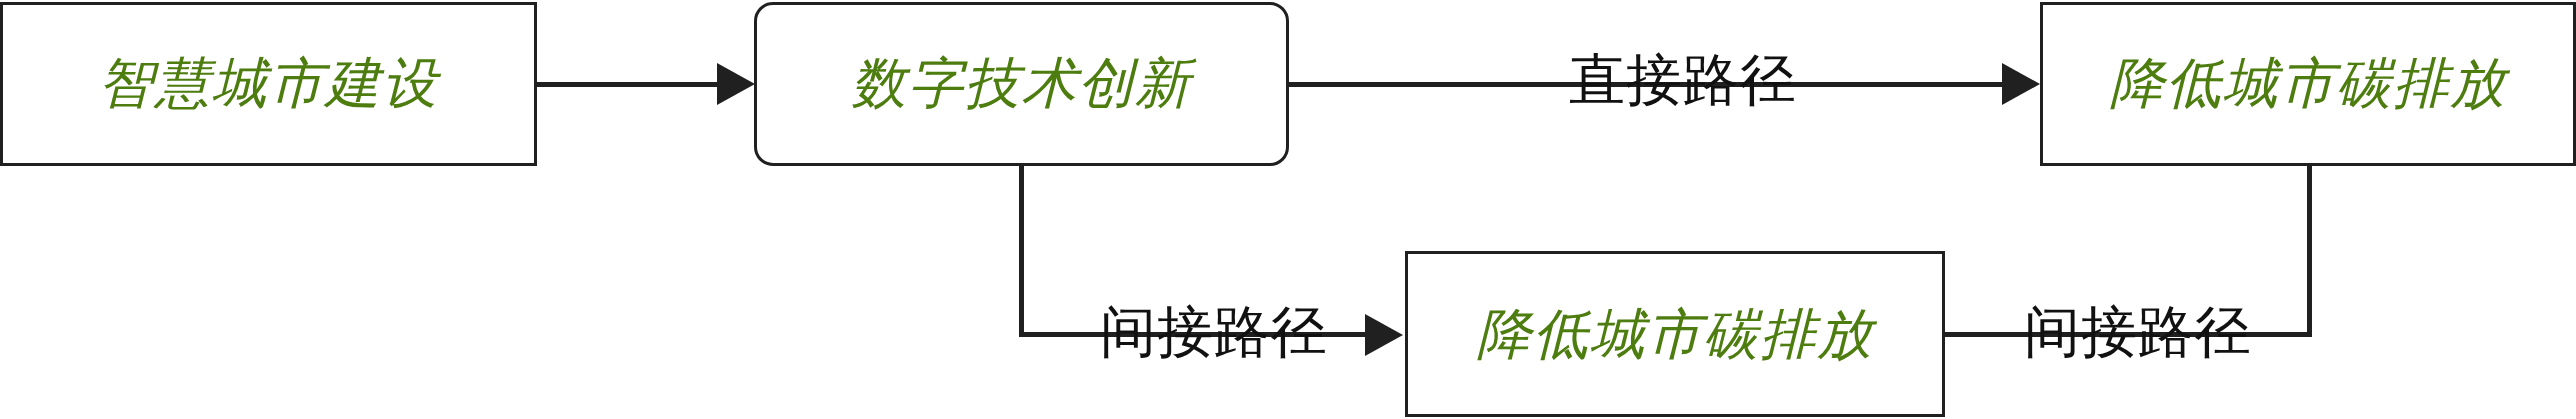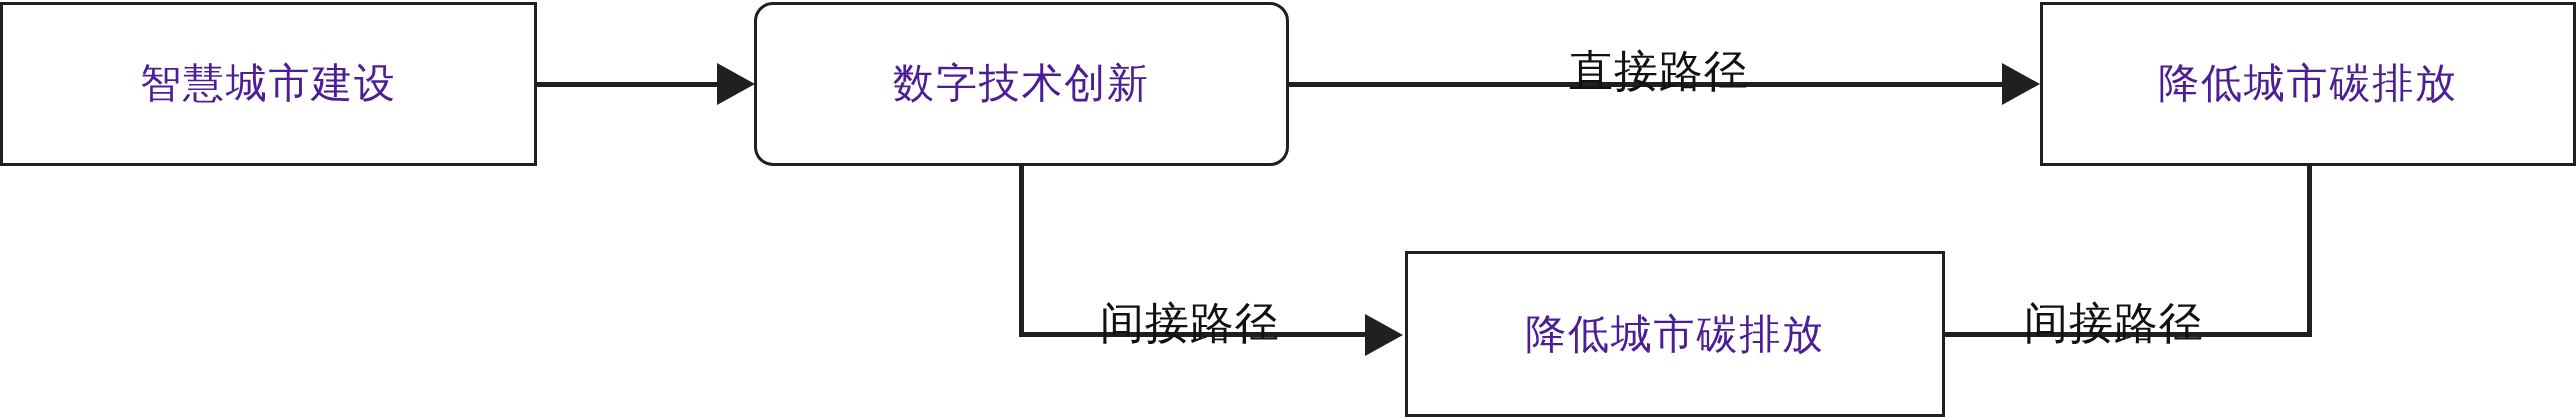--- a/index.html
+++ b/index.html
@@ -19,26 +19,27 @@
     position: absolute;
     box-sizing: border-box;
     border: 3.7px solid #202020;
     background: #ffffff;
     display: flex;
     align-items: center;
     justify-content: center;
     z-index: 3;
   }
   .node-label {
-    font-size: 41px;
+    font-size: 55px;
     line-height: 1;
-    color: #4c1d95;
+    color: #4d7c0f;
     letter-spacing: 1.8px;
     white-space: nowrap;
     font-family: "DejaVu Serif", "Liberation Serif", serif;
+    font-style: italic;
   }
   .edge-line-h {
     position: absolute;
     height: 4.6px;
     background: #202020;
     z-index: 1;
   }
   .edge-line-v {
     position: absolute;
     width: 4.6px;
@@ -58,28 +59,28 @@
     position: absolute;
     width: 0;
     height: 0;
     border-left: 21px solid transparent;
     border-right: 21px solid transparent;
     border-bottom: 38px solid #202020;
     z-index: 2;
   }
   .edge-label {
     position: absolute;
-    font-size: 44px;
+    font-size: 56px;
     line-height: 1;
     color: #111111;
     letter-spacing: 0.9px;
     white-space: nowrap;
     background: transparent;
     z-index: 2;
-    font-family: Liberation Mono, monospace;
+    font-family: Liberation Sans, sans-serif;
   }
 
   
   #box-smart-city      { left: 0px;    top: 1.8px;   width: 537px; height: 164px; }
   #box-digital-tech    { left: 754px;  top: 1.8px;   width: 535px; height: 164px; border-radius: 19px; }
   #box-reduce-carbon   { left: 2040px; top: 1.8px;   width: 536px; height: 164px; }
   #box-reduce-carbon-2 { left: 1405px; top: 251px; width: 540px; height: 166px; }
 
   
   #edge1-line  { left: 536px;  top: 82px; width: 184px; }

